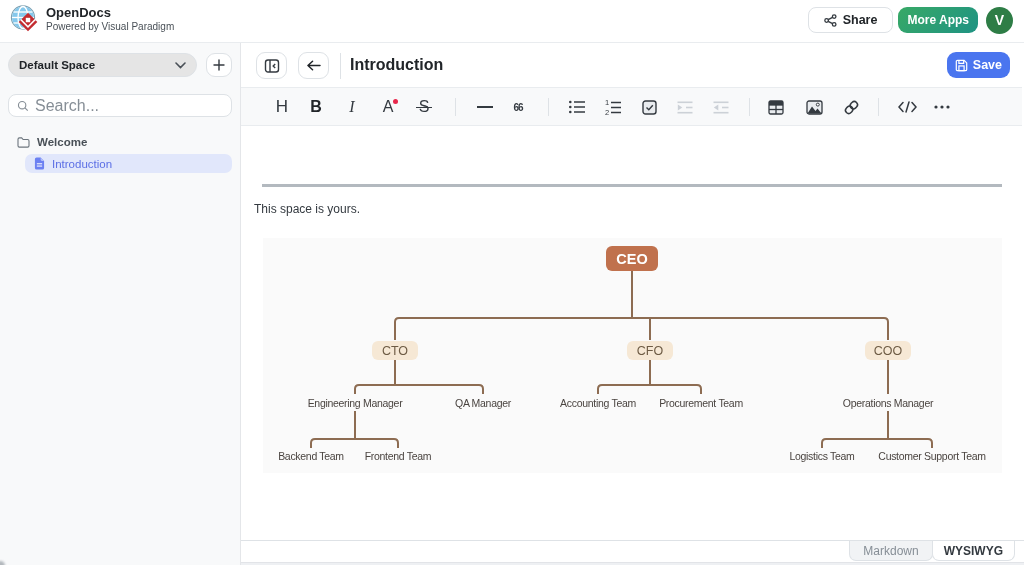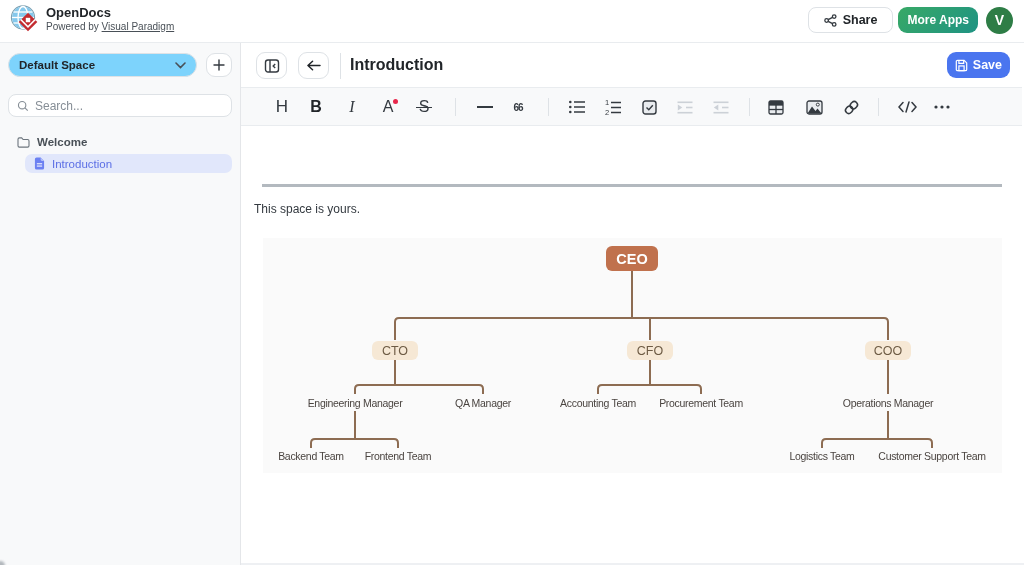--- a/index.html
+++ b/index.html
@@ -2,34 +2,34 @@
 <html><head>
 <meta charset="utf-8">
 <style>
 * { margin:0; padding:0; box-sizing:border-box; }
 html,body { width:1024px; height:565px; overflow:hidden; font-family:"Liberation Sans", sans-serif; background:#fff; }
 .header { position:absolute; left:0; top:0; width:1024px; height:43px; background:#fff; border-bottom:1px solid #e9ecef; z-index:5; }
 .logo { position:absolute; left:10px; top:4px; width:30px; height:30px; }
 .brand { position:absolute; left:46px; top:5px; }
 .brand .t1 { font-size:13px; font-weight:bold; color:#212529; line-height:16px; }
 .brand .t2 { font-size:10px; color:#495057; line-height:12px; }
-.brand .t2 a { color:#495057; text-decoration:underline; }
+.brand .t2 a { color:#495057; }
 .hdr-right { position:absolute; right:11px; top:7px; height:26px; display:flex; align-items:center; }
 .btn-share { display:flex; align-items:center; gap:6px; height:26px; padding:0 15px; background:#fff; border:1px solid #dee2e6; border-radius:8px; font-size:12.5px; font-weight:bold; color:#212529; }
 .btn-moreapps { display:flex; align-items:center; height:26px; padding:0 9px; margin-left:5px; background:linear-gradient(135deg,#38a966,#1f9383); border-radius:9px; font-size:12px; font-weight:bold; color:#fff; }
 .avatar { width:27px; height:27px; margin-left:8px; border-radius:50%; background:#2e7d46; color:#fff; font-size:14px; font-weight:bold; display:flex; align-items:center; justify-content:center; }
 
 .sidebar { position:absolute; left:0; top:43px; width:241px; height:522px; background:#f8f9fa; border-right:1px solid #e4e6e9; }
 .space-row { position:absolute; left:8px; top:10px; display:flex; }
-.space-pill { width:189px; height:24px; background:#7dd3fc; border:1px solid #dee2e6; border-radius:12px; display:flex; align-items:center; padding:0 10px; }
+.space-pill { width:189px; height:24px; background:#e5e5e5; border:1px solid #dee2e6; border-radius:12px; display:flex; align-items:center; padding:0 10px; }
 .space-pill .txt { font-size:11.5px; font-weight:bold; color:#212529; }
 .space-pill svg { margin-left:auto; }
 .plus-btn { width:26px; height:24px; margin-left:9px; background:#fff; border:1px solid #dee2e6; border-radius:9px; display:flex; align-items:center; justify-content:center; }
 .search-box { position:absolute; left:8px; top:51px; width:224px; height:23px; background:#fff; border:1px solid #dee2e6; border-radius:8px; display:flex; align-items:center; padding:0 8px; }
-.search-box .ph { font-size:12px; color:#868e96; margin-left:6px; }
+.search-box .ph { font-size:16px; color:#868e96; margin-left:6px; }
 .tree { position:absolute; left:0; top:88px; width:240px; }
 .tree-folder { display:flex; align-items:center; height:22px; padding-left:17px; font-size:11.5px; color:#495057;font-weight:bold; }
 .tree-folder span { margin-left:7px; }
 .tree-doc { margin:1px 8px 0 25px; height:19px; background:#e1e7fb; border-radius:7px; display:flex; align-items:center; padding-left:9px; font-size:11.5px; color:#5c6fe5; }
 .tree-doc span { margin-left:7px; }
 
 .main { position:absolute; left:241px; top:43px; width:783px; height:522px; background:#fff; }
 .doc-header { position:absolute; left:0; top:0; width:783px; height:44px; background:#fff; }
 .icon-btn { position:absolute; width:31px; height:27px; top:9px; background:#fff; border:1px solid #dee2e6; border-radius:9px; display:flex; align-items:center; justify-content:center; }
 .vdiv { position:absolute; left:99px; top:10px; width:1px; height:26px; background:#dee2e6; }
@@ -318,13 +318,19 @@
         <text x="438" y="169">Procurement Team</text>
         <text x="625" y="169">Operations Manager</text>
         <text x="48" y="222">Backend Team</text>
         <text x="135" y="222">Frontend Team</text>
         <text x="559" y="222">Logistics Team</text>
         <text x="669" y="222">Customer Support Team</text>
       </g>
     </svg>
   </div>
   <div class="graystrip"></div>
+  <div class="bottombar">
+    <div class="tabs">
+      <div class="tab md">Markdown</div>
+      <div class="tab wy">WYSIWYG</div>
+    </div>
+  </div>
 </div>
 
 </body></html>

